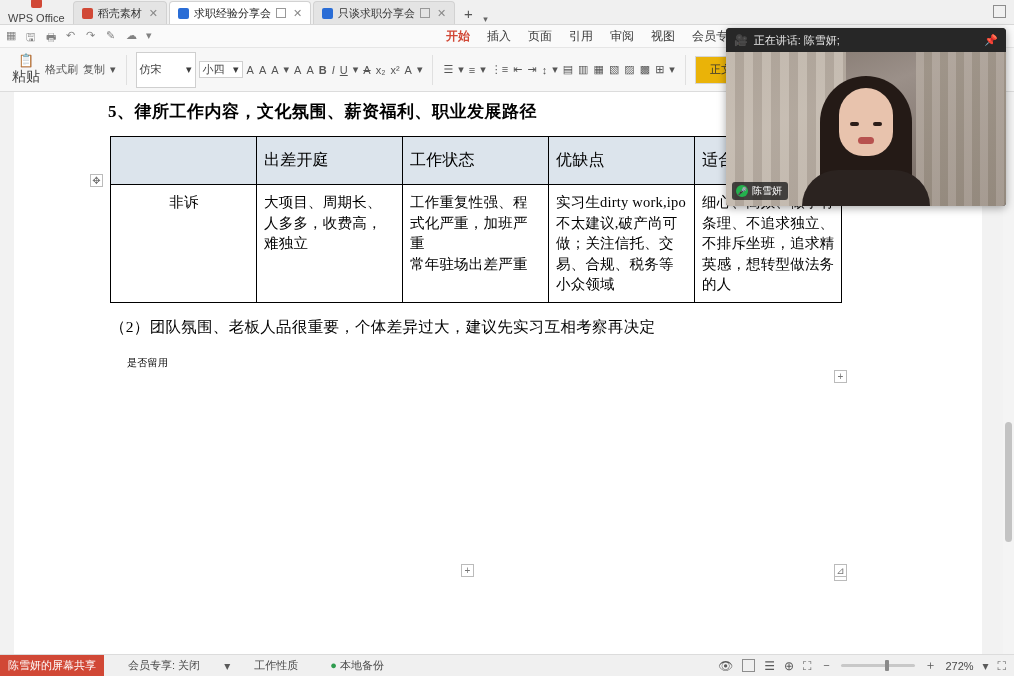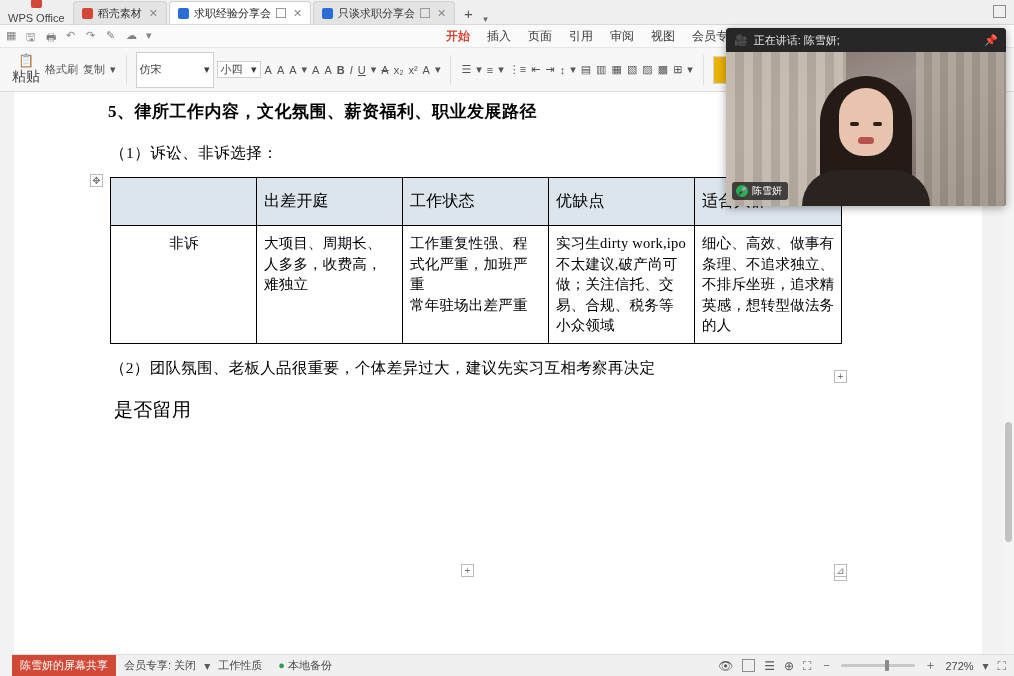--- a/index.html
+++ b/index.html
@@ -91,21 +91,21 @@
   .rsep { width: 1px; height: 30px; background: #e0e0e0; margin: 0 3px; }
   .rbtn {
     display: flex; flex-direction: column; align-items: center; justify-content: center;
     min-width: 28px; gap: 1px; color: #444;
   }
   .rbtn .gi { font-size: 13px; line-height: 13px; }
   .rbtn .cap { font-size: 14px; }
   .rowbox { display: flex; flex-direction: row; gap: 3px; }
   .rrow { display: flex; align-items: center; gap: 3px; }
   .fontsel {
-    width: 78px; height: 17px; border: 1px solid #cfcfcf; background: #fff;
+    width: 60px; height: 17px; border: 1px solid #cfcfcf; background: #fff;
     font-size: 11px; display: flex; align-items: center; padding: 17px 3px;
     justify-content: space-between;
   }
   .sizesel {
     width: 44px; height: 17px; border: 1px solid #cfcfcf; background: #fff;
     font-size: 11px; display: flex; align-items: center; padding: 0 3px;
     justify-content: space-between;
   }
   .mini { font-size: 11px; color: #555; padding: 0 1px; }
   .styles { display: flex; align-items: center; gap: 4px; margin-left: 6px; }
@@ -162,21 +162,21 @@
     padding-top: 0; padding-bottom: 0;
   }
   td.rowlabel {
     vertical-align: middle; text-align: center;
     font-size: 16px;
   }
   .post-line {
     font-size: 15.5px; margin-top: 14px; margin-left: 14px; letter-spacing: .3px;
   }
   .post-line2 {
-    font-size: 19px; margin-top: 18px; margin-left: 18px; letter-spacing: .3px;
+    font-size: 10px; margin-top: 18px; margin-left: 31px; letter-spacing: .3px;
   }
   .handle {
     position: absolute; width: 13px; height: 13px;
     border: 1px solid #bbb; background: #fff; color: #777;
     font-size: 10px; line-height: 11px; text-align: center;
   }
   .scrollbar {
     position: absolute; right: 0; top: 0; bottom: 0; width: 11px;
     background: #f4f4f4;
   }
@@ -246,23 +246,23 @@
     display: flex; align-items: center; gap: 4px;
   }
   .mic {
     width: 12px; height: 12px; border-radius: 50%;
     background: #23b14d; display: inline-flex; align-items: center; justify-content: center;
     font-size: 8px; color: #fff;
   }
 
   
   .statusbar {
-    position: absolute; left: 12px; right: 0; bottom: 0; height: 22px;
+    position: absolute; left: 0; right: 0; bottom: 0; height: 22px;
     background: #f0f0f0; border-top: 1px solid #dcdcdc;
-    display: flex; align-items: center; font-size: 11px; color: #4a4a4a;
+    display: flex; align-items: center; font-size: 11px; color: #4a4a4a; gap: 16px;
   }
   .share-pill {
     height: 22px; background: #d14836; color: #fff;
     display: flex; align-items: center; padding: 0 8px; font-size: 11px;
   }
   .sb-item { padding: 0 8px; }
   .sb-right { margin-left: auto; display: flex; align-items: center; gap: 9px; padding-right: 8px; }
   .zoomslider {
     width: 74px; height: 3px; background: #c8c8c8; position: relative; border-radius: 2px;
   }
@@ -423,21 +423,20 @@
       <div class="style-chip h1">标</div>
     </div>
   </div>
 
   <div class="docwrap">
     <div class="ruler-left"></div>
 
     <div class="page">
       <div class="pagebody">
         <div class="h-line">5、律所工作内容，文化氛围、薪资福利、职业发展路径</div>
-        <div class="p-line">（1）诉讼、非诉选择：</div>
 
         <table class="doc">
           <tbody>
               <tr class="hdr">
             <td style="width:146px"></td>
             <td style="width:146px">出差开庭</td>
             <td style="width:146px">工作状态</td>
             <td style="width:146px">优缺点</td>
             <td style="width:147px">适合人群</td>
           </tr>

